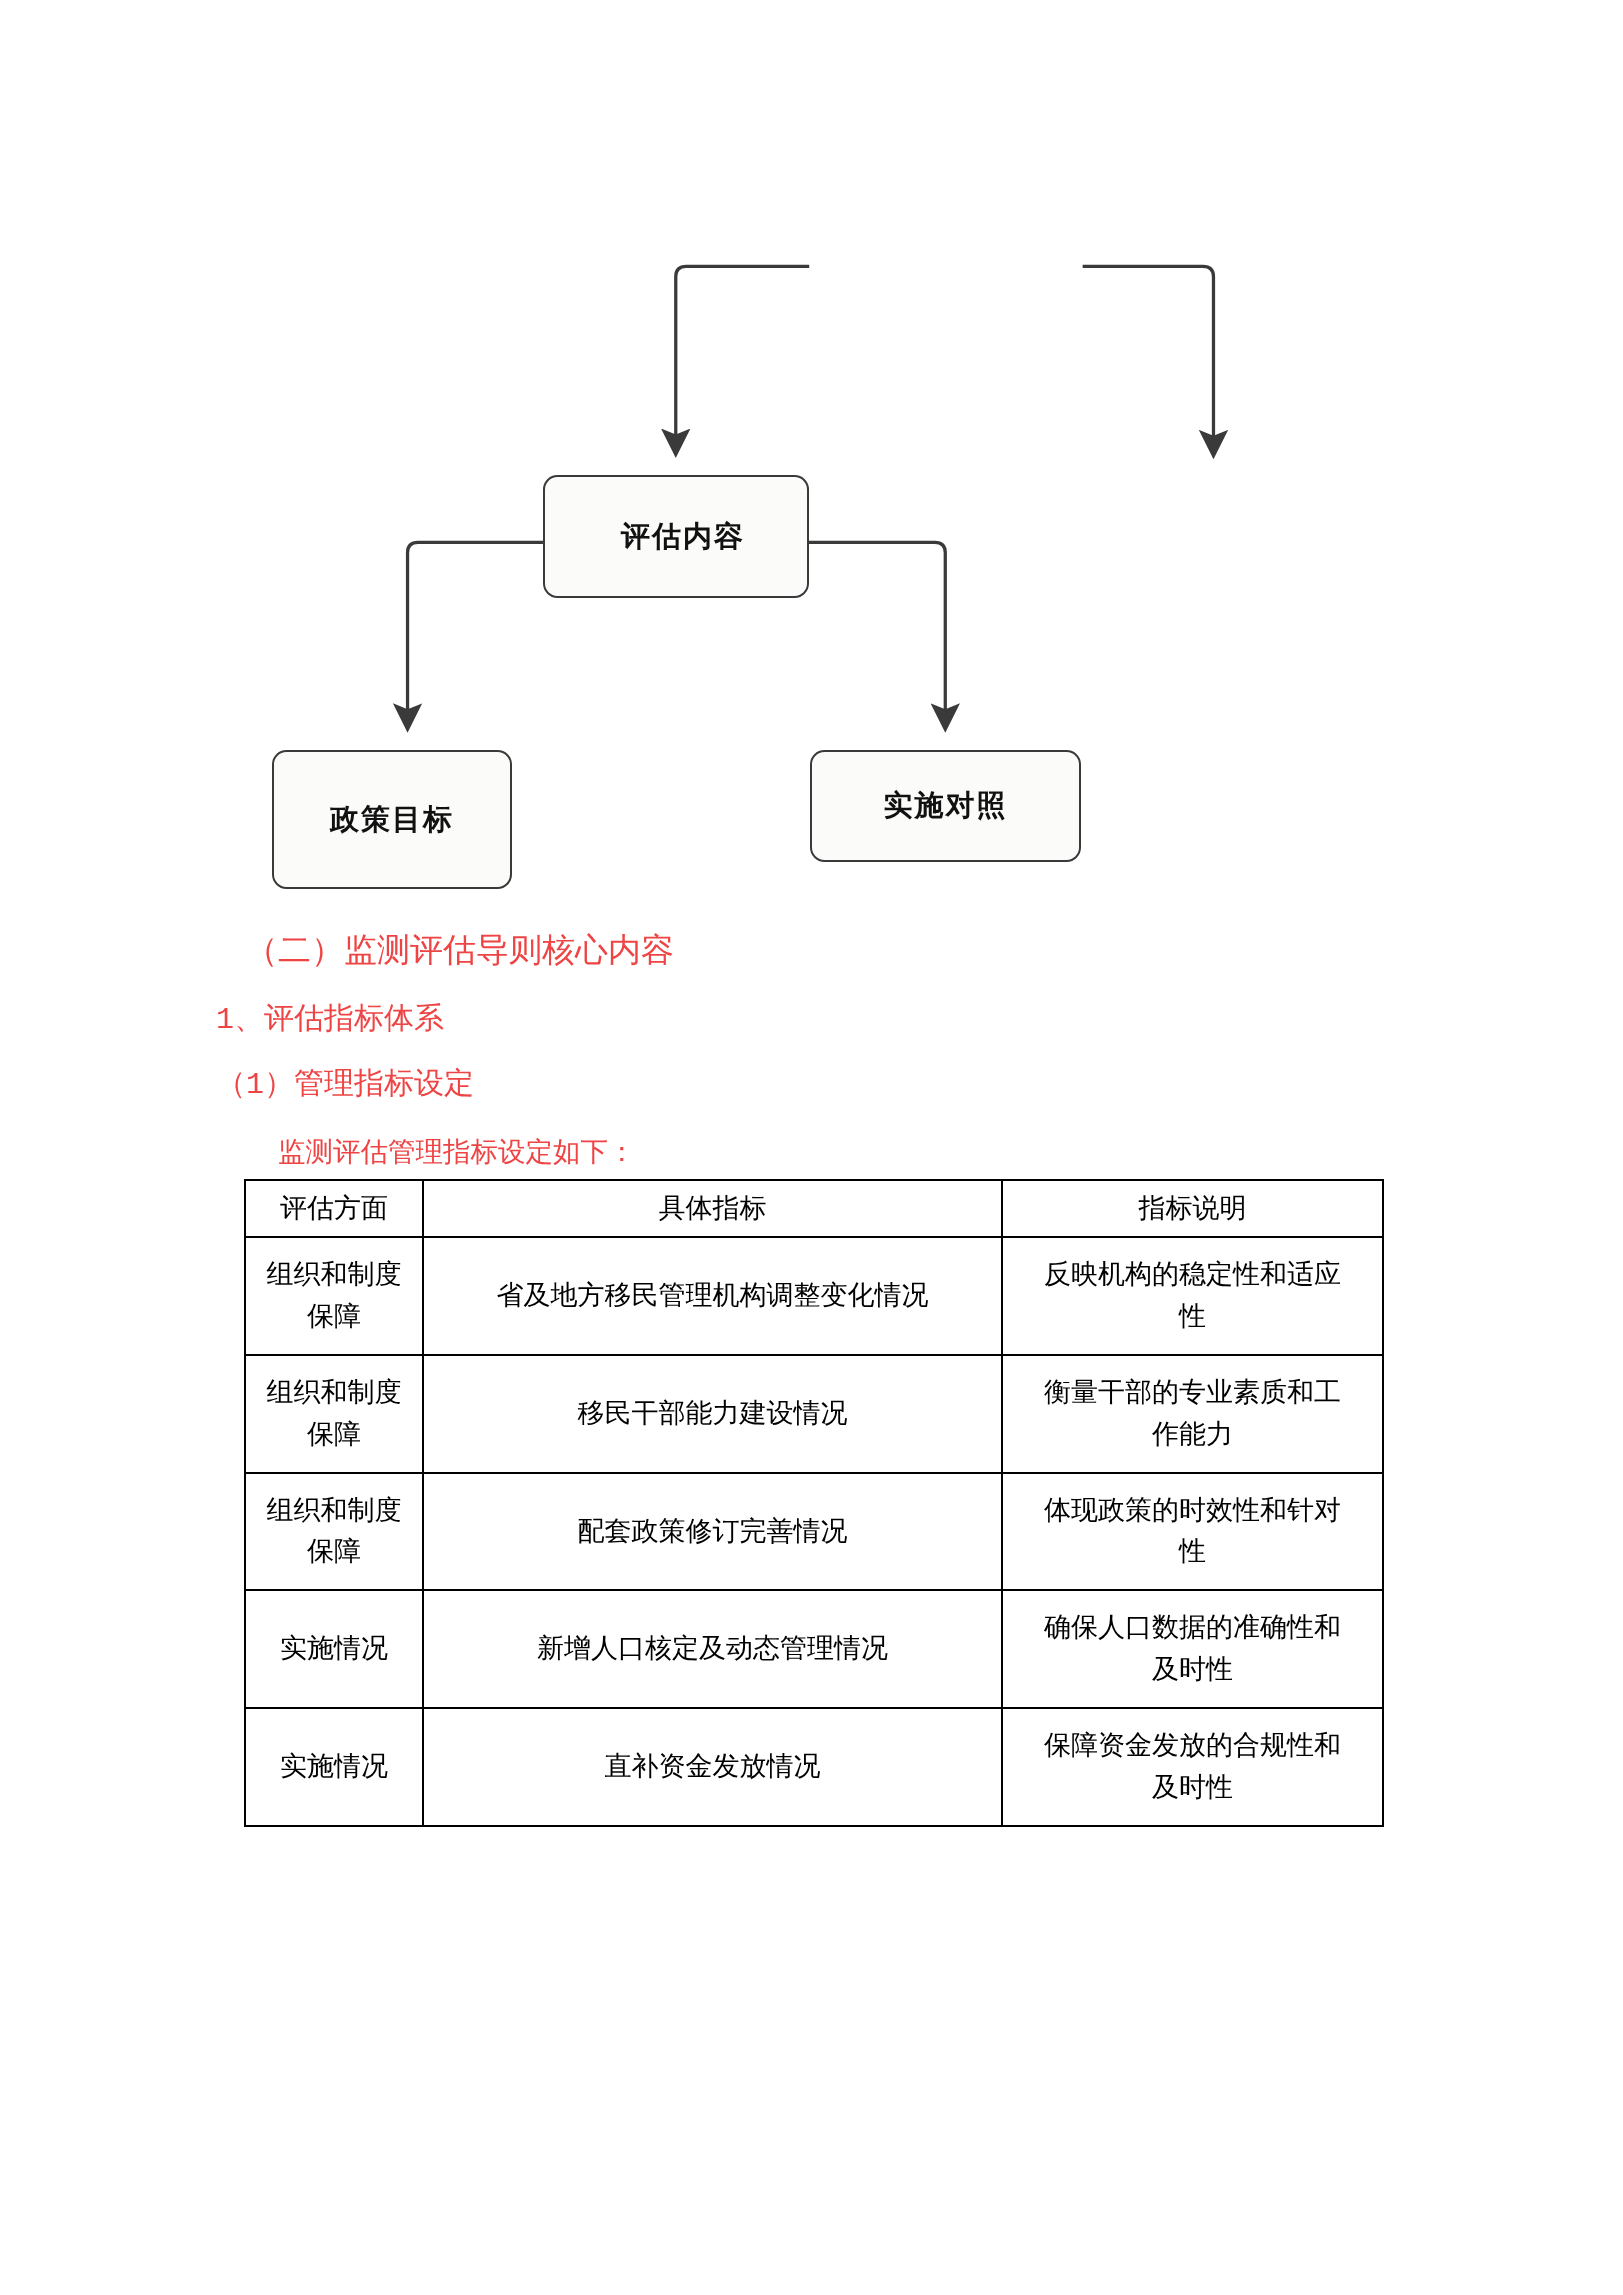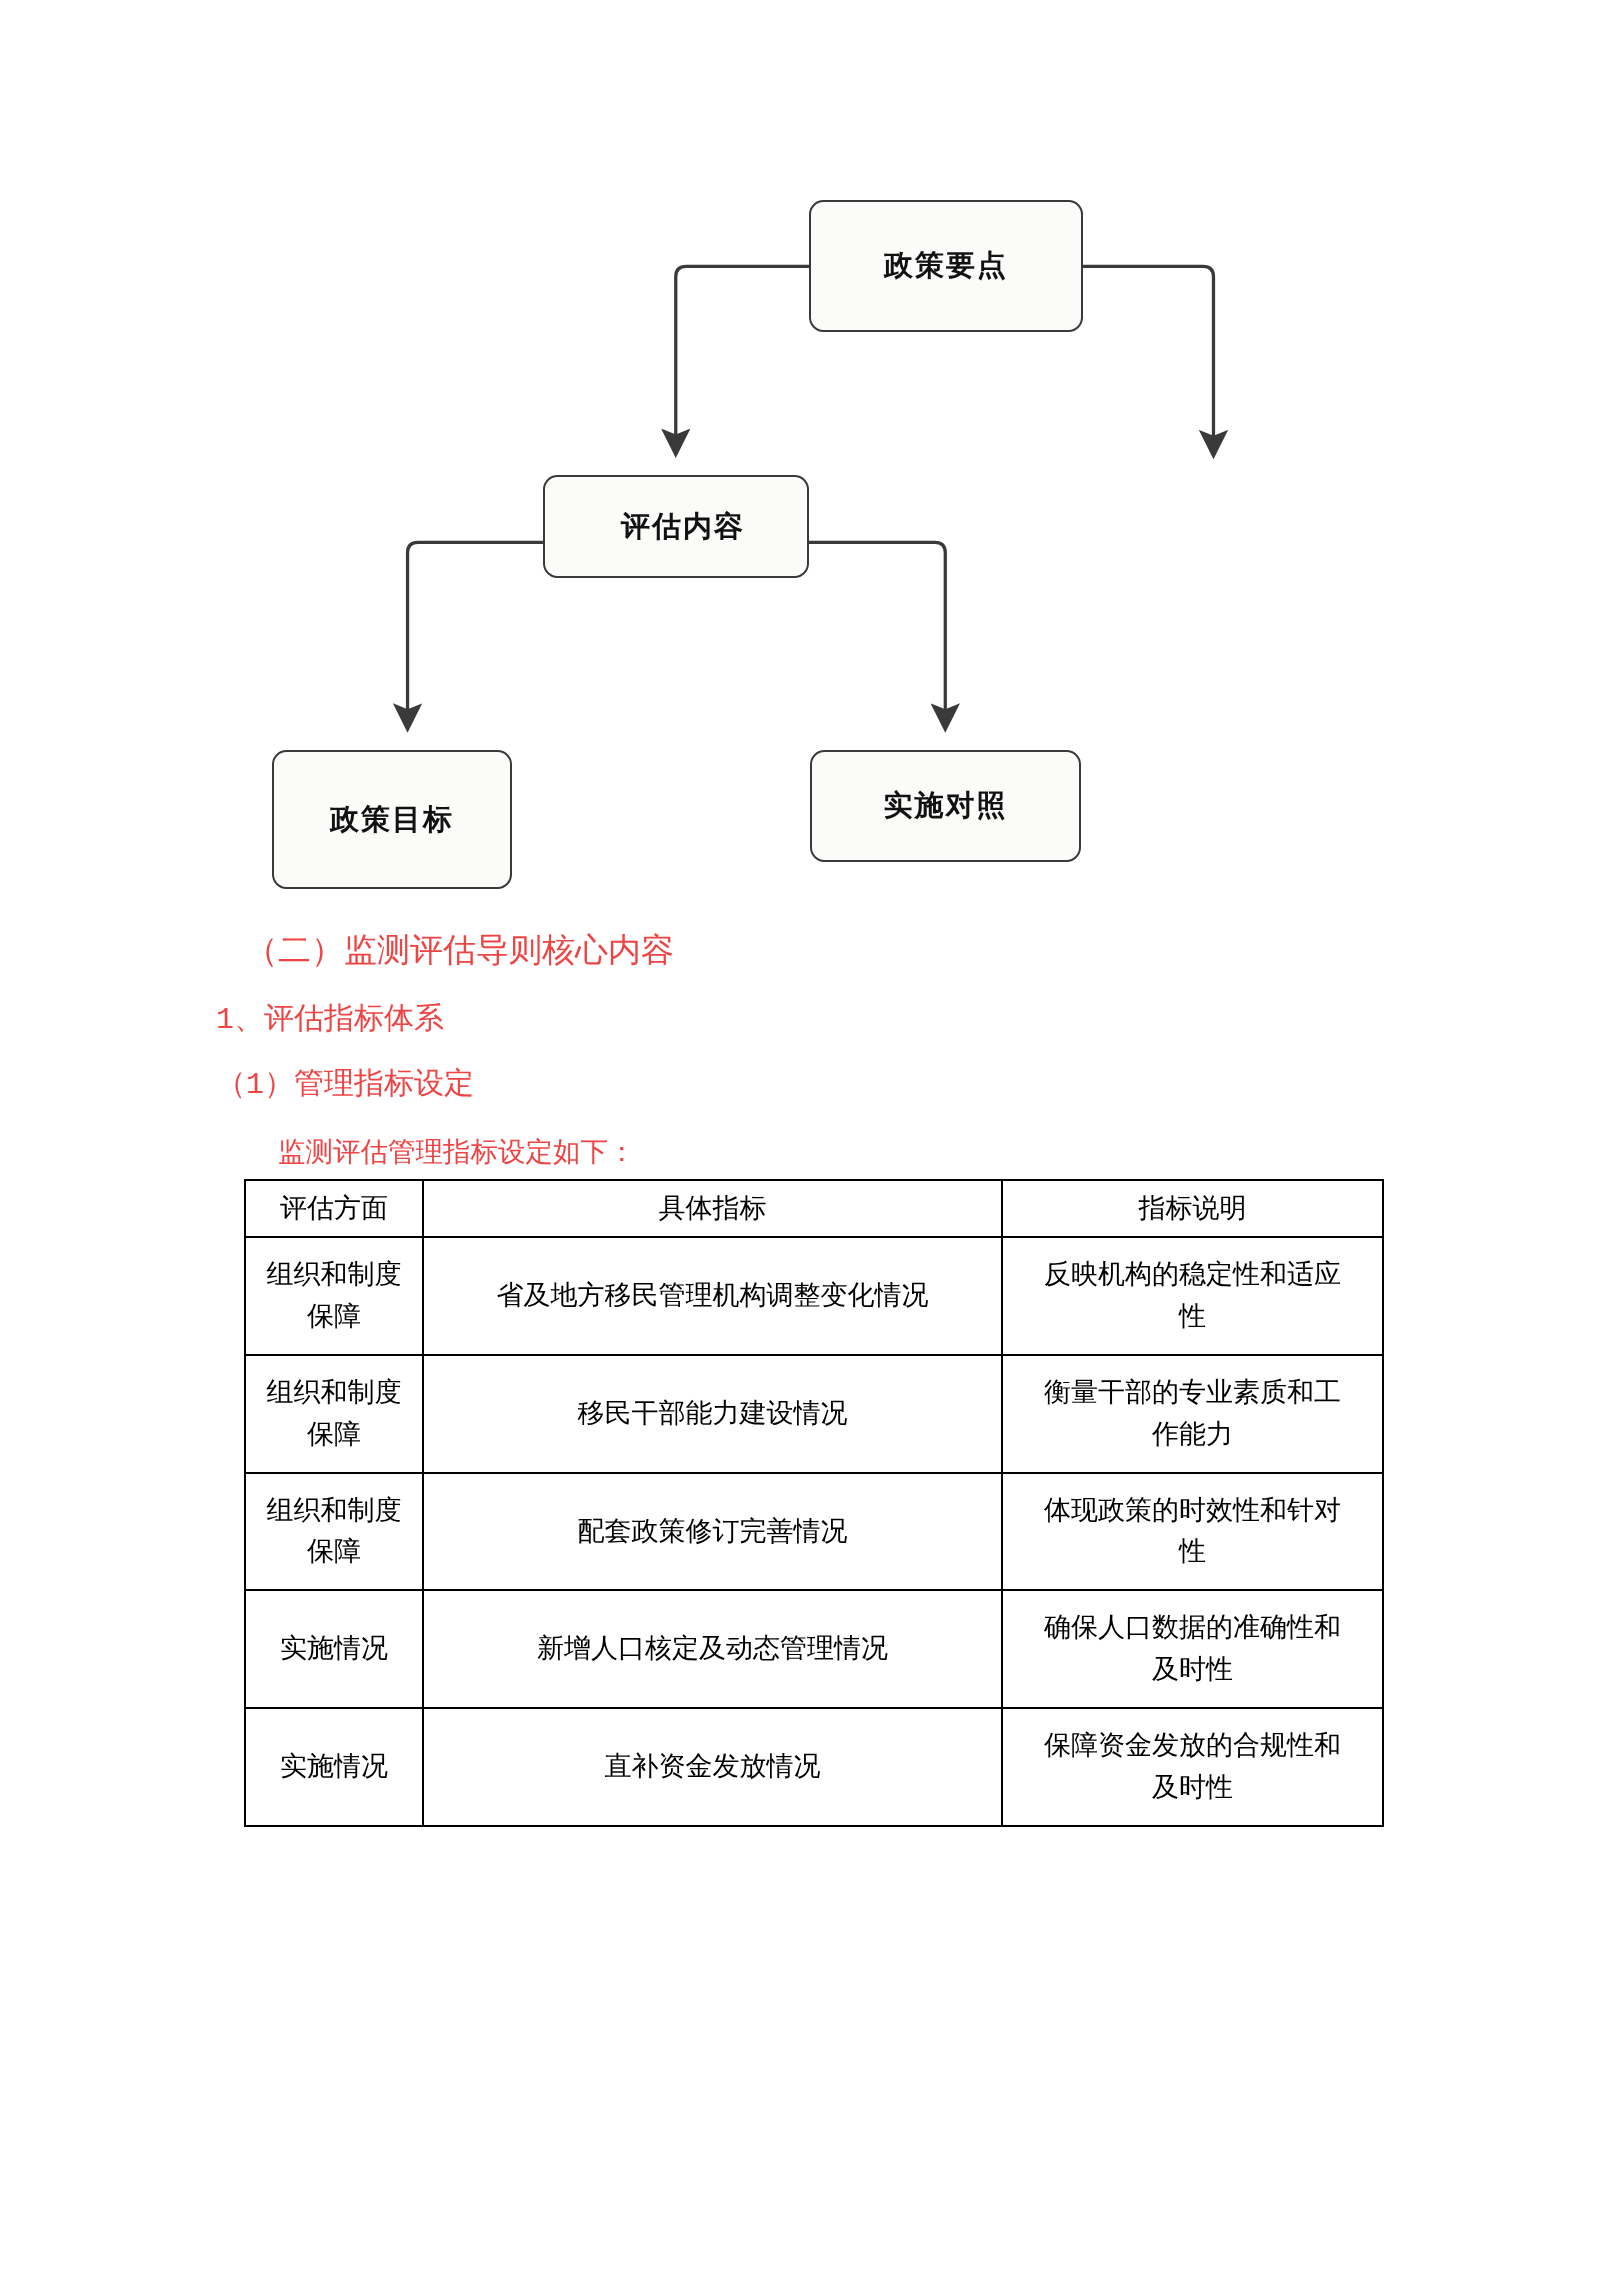--- a/index.html
+++ b/index.html
@@ -44,21 +44,21 @@
     display: flex;
     align-items: center;
     justify-content: center;
     font-family: "Liberation Sans", "DejaVu Sans", sans-serif;
     font-weight: bold;
     font-size: 29px;
     letter-spacing: 2px;
     color: #111111;
   }
   .node-policy-points { left: 809px; top: 200px; width: 274px; height: 132px; }
-  .node-eval-content  { left: 543px;  top: 475px; width: 266px; height: 103px; padding-left: 14px; }
+  .node-eval-content  { left: 543px;  top: 475px; width: 266px; height: 123px; padding-left: 14px; }
   .node-eval-req      { left: 1078px; top: 476px; width: 271px; height: 136px; }
   .node-policy-goal   { left: 272px;  top: 750px; width: 240px; height: 139px; }
   .node-impl-compare  { left: 810px; top: 750px; width: 271px; height: 112px; }
 
   
   .body-text {
     position: absolute;
     left: 0;
     top: 916px;
     width: 1623px;
@@ -128,23 +128,20 @@
 
       <path d="M 1237 407 L 1049 407 Q 1033 407 1033 423 L 1033 676" fill="none" stroke="#3a3a3a" stroke-width="5" marker-end="url(#arrowhead)"></path>
 
       <path d="M 1655 407 L 1839 407 Q 1855 407 1855 423 L 1855 678" fill="none" stroke="#3a3a3a" stroke-width="5" marker-end="url(#arrowhead)"></path>
 
       <path d="M 830 829 L 639 829 Q 623 829 623 845 L 623 1096" fill="none" stroke="#3a3a3a" stroke-width="5" marker-end="url(#arrowhead)"></path>
 
       <path d="M 1236 829 L 1429 829 Q 1445 829 1445 845 L 1445 1096" fill="none" stroke="#3a3a3a" stroke-width="5" marker-end="url(#arrowhead)"></path>
     </svg>
 
-    <div class="node node-policy-points">
-      <span>政策要点</span>
-    </div>
 
     <div class="node node-eval-content">
       <span>评估内容</span>
     </div>
 
 
     <div class="node node-policy-goal">
       <span>政策目标</span>
     </div>
 

